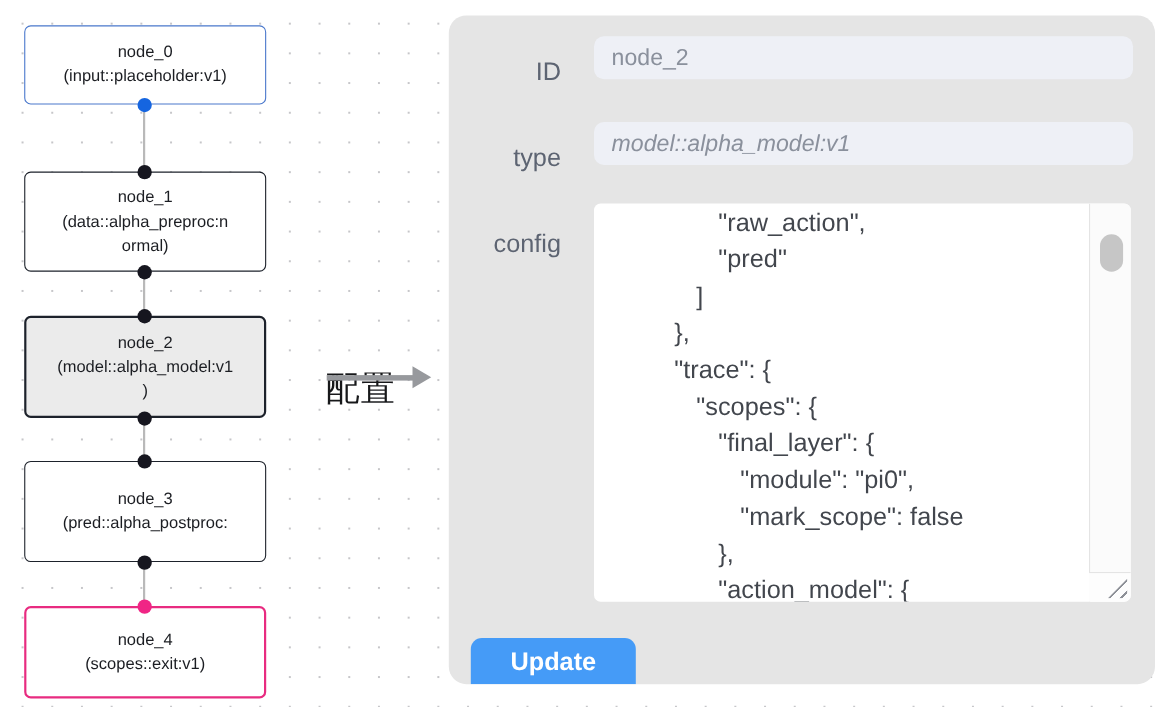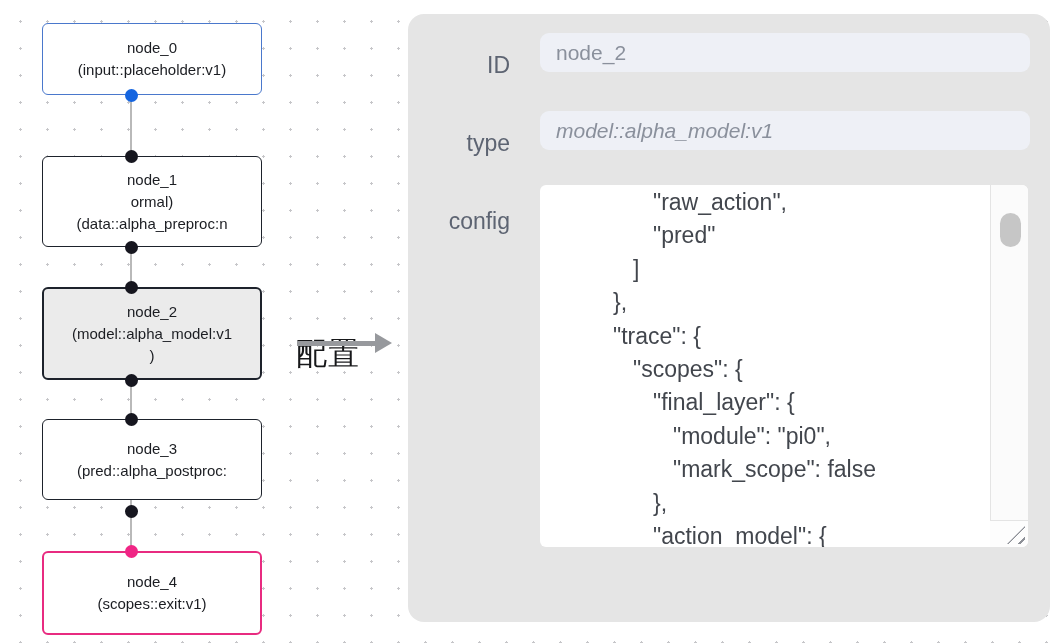--- a/index.html
+++ b/index.html
@@ -15,27 +15,27 @@
   }
 
   
   .flow-canvas { position:absolute; left:0; top:0; width:270px; height:643px; }
   .edge-line { position:absolute; left:130px; top:95px; width:2px; height:456px; background:#b9b9b9; z-index:1; }
   .flow-node {
     position:absolute; left:22px; width:220px;
     background:#ffffff; border:1.5px solid #1d222b; border-radius:6px;
     display:flex; flex-direction:column; align-items:center; justify-content:center;
     text-align:center; z-index:2; padding:4px 8px;
-    color:#1b1d22; font-size:15px; line-height:22px;margin-left:20px;
+    color:#1b1d22; font-size:15px; line-height:22px;
   }
   .flow-node .node-line { width:100%; }
   .node-0 { top:23px;  height:72px; border-color:#4a78cc; }
   .node-1 { top:156px; height:91px;align-items:flex-end; }
   .node-2 { top:287px; height:93px; border-width:2.5px; background:#ebebeb; }
-  .node-3 { top:419px; height:81px; }
+  .node-3 { top:419px; height:92px; }
   .node-4 { top:551px; height:84px; border-color:#e82b80; border-width:2px; }
   .port { position:absolute; left:125px; width:13px; height:13px; border-radius:50%; z-index:3; }
 
   
   .transfer-label {
     position:absolute; left:296px; top:301px; width:90px;
     font-size:31px; color:#17181a; letter-spacing:1px; z-index:4;margin-top:32px;
   }
   .transfer-arrow-line { position:absolute; left:297px; top:341px; width:80px; height:5px; background:#97999d; z-index:4; }
   .transfer-arrow-head {
@@ -104,22 +104,22 @@
 
 <div class="flow-canvas">
   <div class="edge-line"></div>
 
   <div class="flow-node node-0">
     <div class="node-line">node_0</div>
     <div class="node-line">(input::placeholder:v1)</div>
   </div>
   <div class="flow-node node-1">
     <div class="node-line">node_1</div>
+    <div class="node-line">(data::alpha_preproc:n</div>
     <div class="node-line">ormal)</div>
-    <div class="node-line">(data::alpha_preproc:n</div>
   </div>
   <div class="flow-node node-2">
     <div class="node-line">node_2</div>
     <div class="node-line">(model::alpha_model:v1</div>
     <div class="node-line">)</div>
   </div>
   <div class="flow-node node-3">
     <div class="node-line">node_3</div>
     <div class="node-line">(pred::alpha_postproc:</div>
   </div>
@@ -154,13 +154,14 @@
   <div class="config-box">
     <div class="config-content" id="config-content"><div class="cfg-line" style="padding-left: 113px;">"raw_action",</div><div class="cfg-line" style="padding-left: 113px;">"pred"</div><div class="cfg-line" style="padding-left: 93px;">]</div><div class="cfg-line" style="padding-left: 73px;">},</div><div class="cfg-line" style="padding-left: 73px;">"trace": {</div><div class="cfg-line" style="padding-left: 93px;">"scopes": {</div><div class="cfg-line" style="padding-left: 113px;">"final_layer": {</div><div class="cfg-line" style="padding-left: 133px;">"module": "pi0",</div><div class="cfg-line" style="padding-left: 133px;">"mark_scope": false</div><div class="cfg-line" style="padding-left: 113px;">},</div><div class="cfg-line" style="padding-left: 113px;">"action_model": {</div></div>
     <div class="vscroll-gutter">
       <div class="vscroll-thumb"></div>
     </div>
     <div class="scroll-corner">
       <div class="resize-grip"></div>
     </div>
   </div>
 
+  <button class="update-button">Update</button>
 </div>
 
 </body></html>

